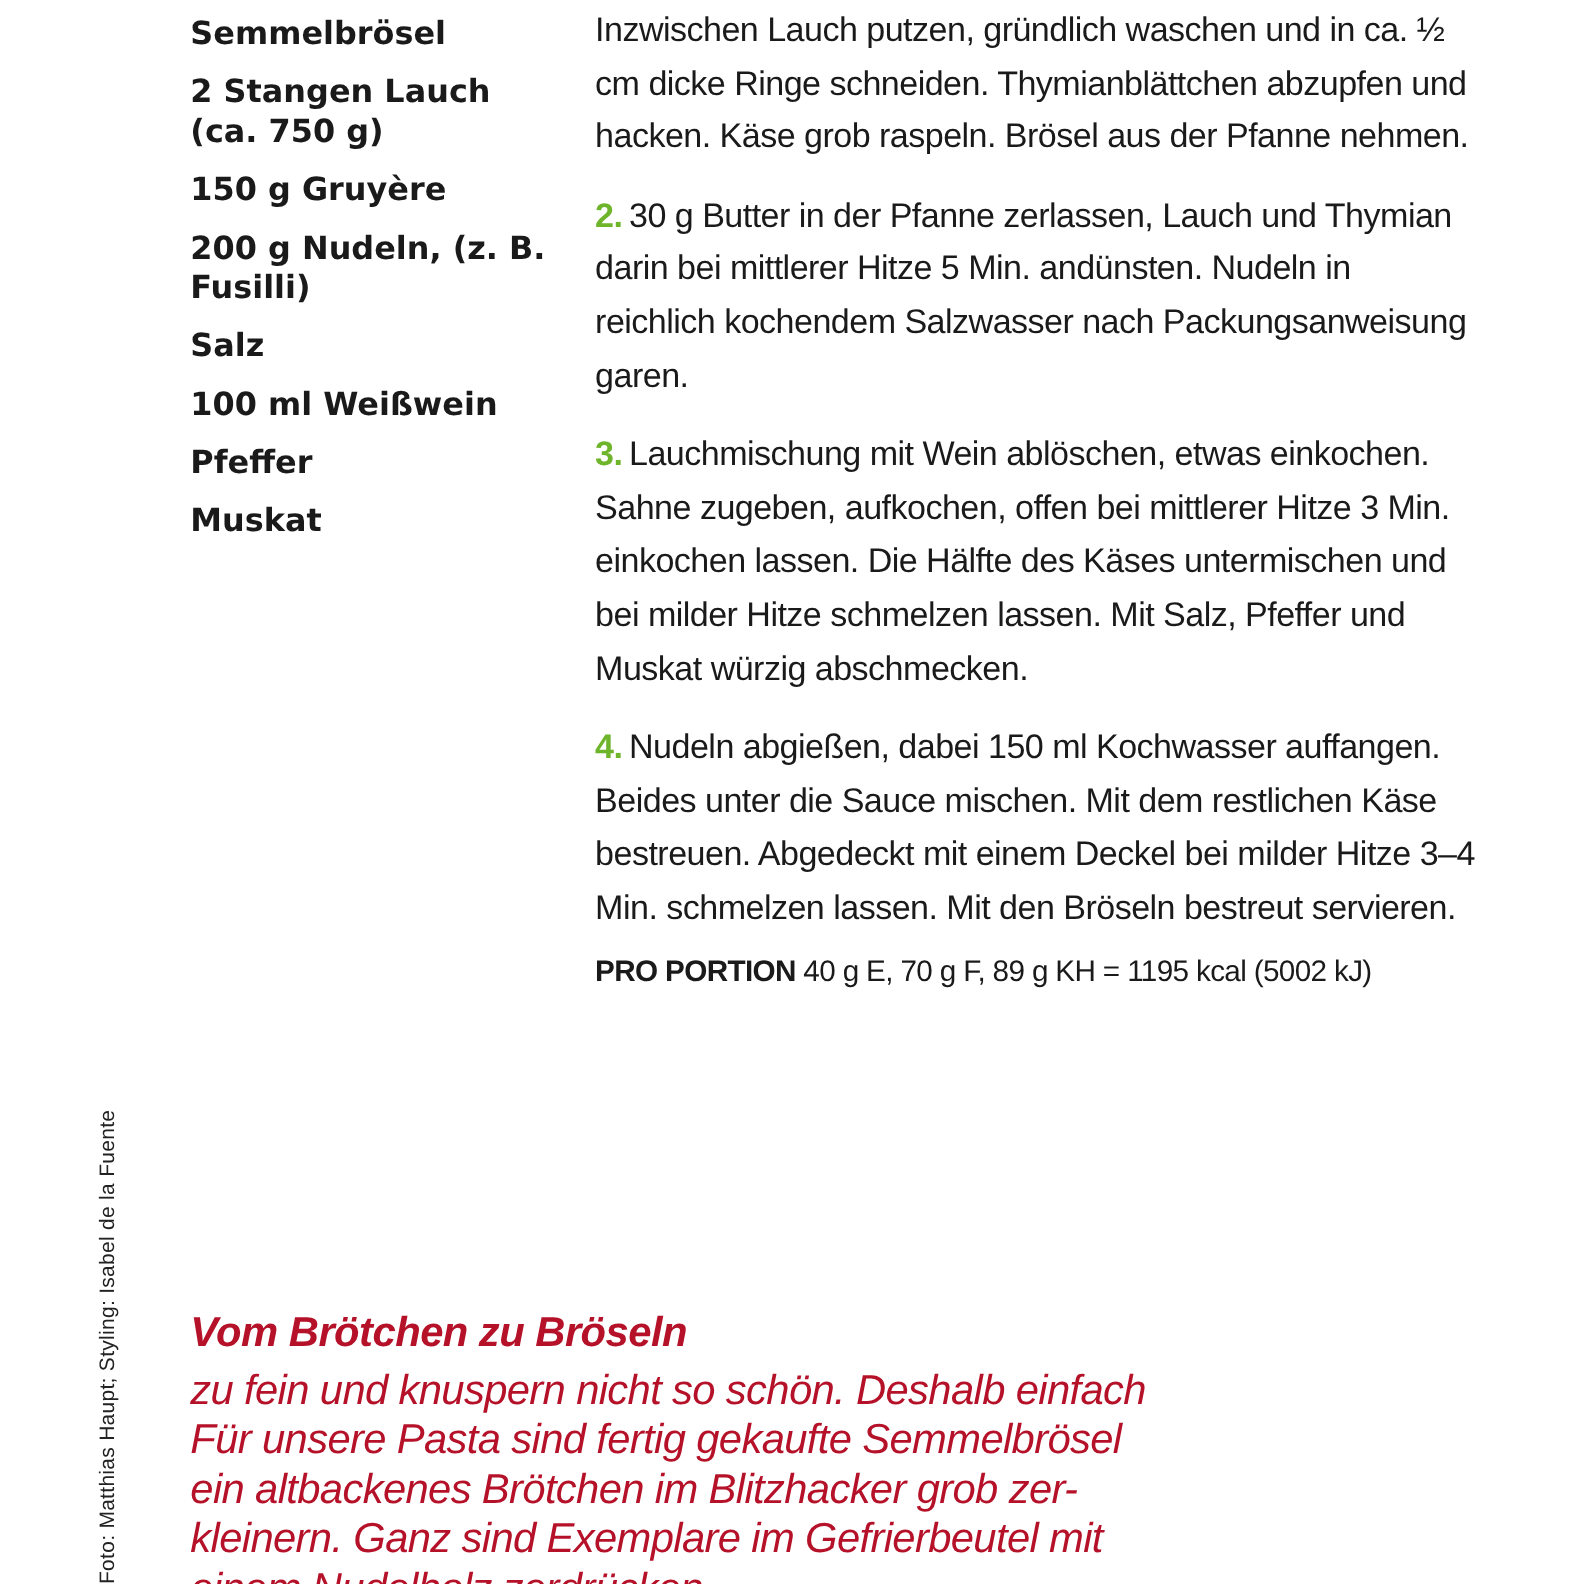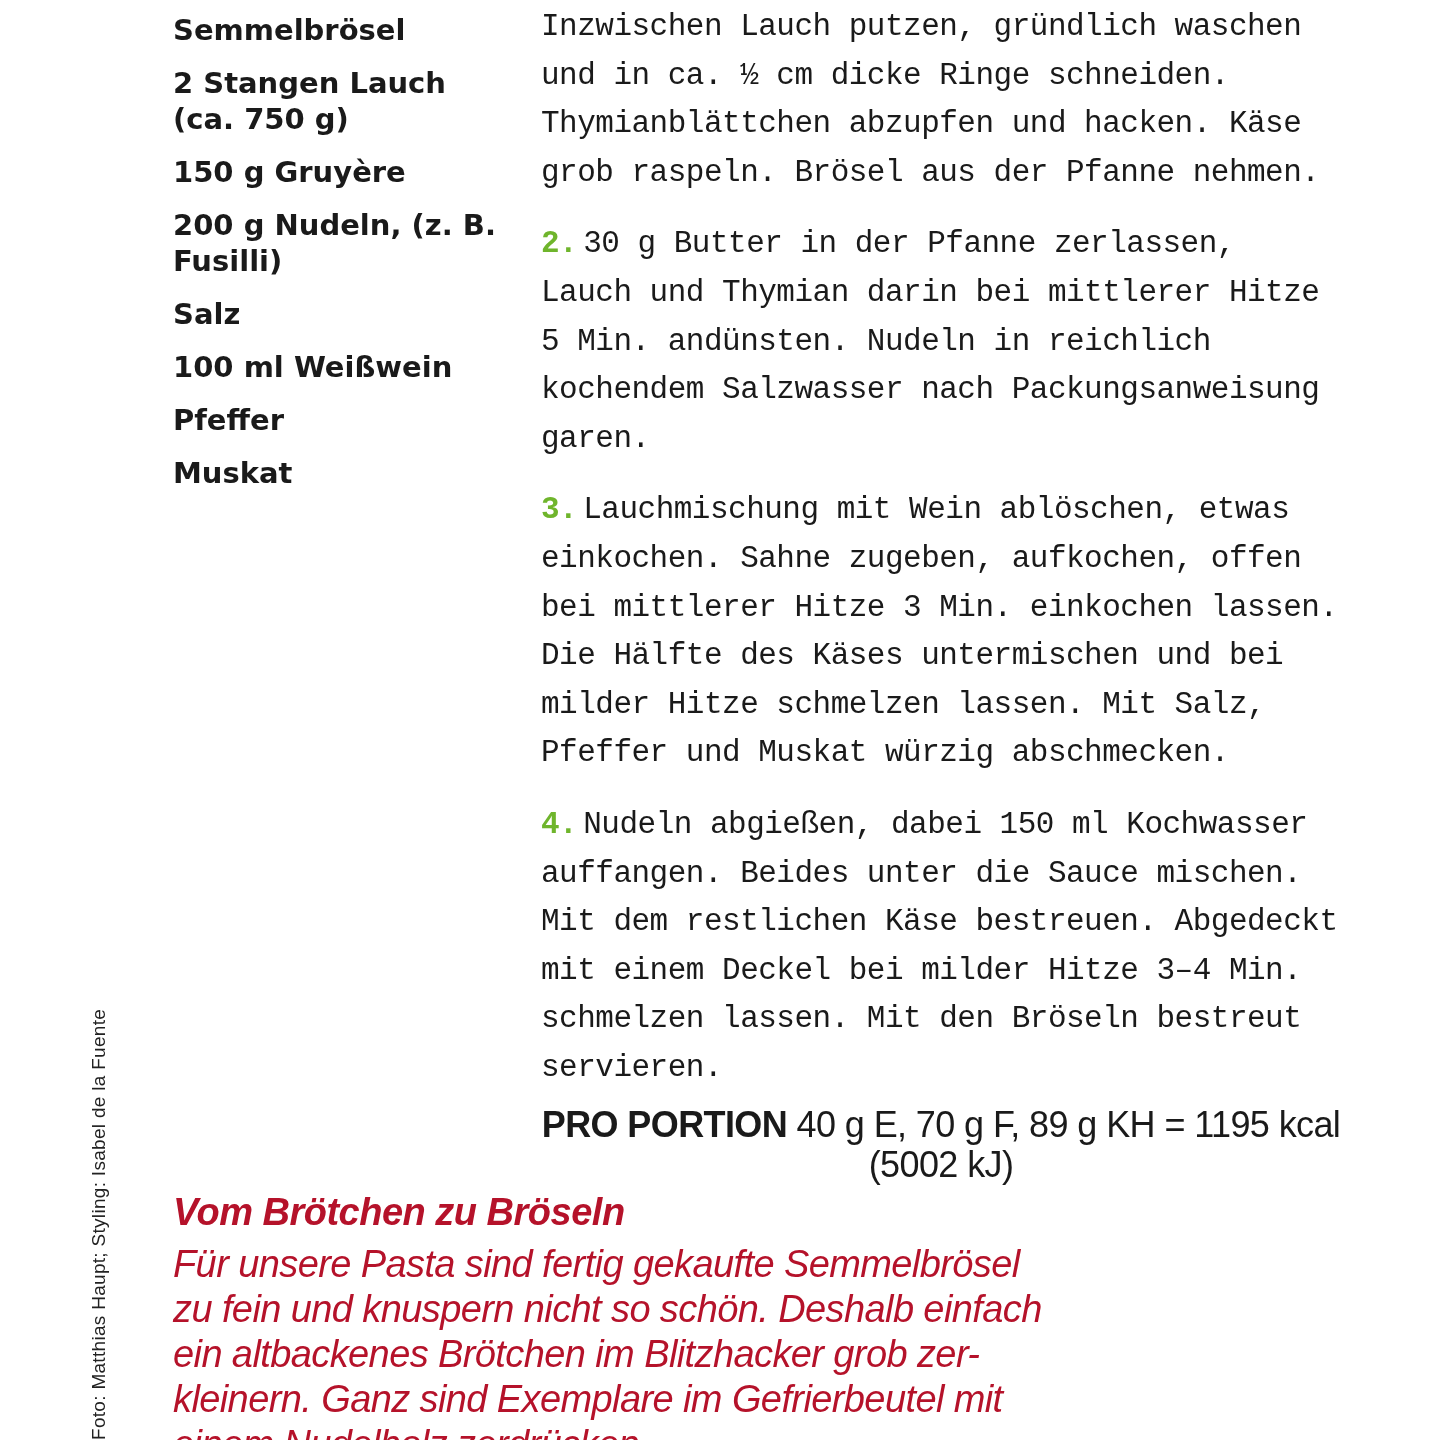--- a/index.html
+++ b/index.html
@@ -19,24 +19,24 @@
     position: absolute; left: 173px; top: -14px; width: 340px;
     font-family: "DejaVu Sans", sans-serif; font-weight: bold;
     font-size: 29px; line-height: 36px; color: #1a1a1a;
   }
   .ingredients .item { margin-bottom: 17px; }
   .steps {
     position: absolute; left: 541px; top: 3px; width: 800px;
     font-family: "Liberation Sans", sans-serif; font-size: 31px;
     line-height: 48.6px; color: #1a1a1a; letter-spacing: -0.5px;
   }
-  .step { margin-bottom: 23px; font-family: Liberation Mono, monospace; }
+  .step { margin-bottom: 23px; }
   .step-num { color: #6fb52c; font-weight: bold; margin-right: 6px; }
   .nutrition {
-    font-size: 36px; line-height: 40px; margin-top: -10px; letter-spacing: -0.6px; text-align: center;
+    font-size: 27px; line-height: 40px; margin-top: -10px; letter-spacing: -0.6px;
   }
   .nutrition .label { font-weight: bold; }
   .tip {
     position: absolute; left: 173px; top: 1182px; width: 960px;
     color: #b5122a; font-style: italic;
   }
   .tip-title {
     font-family: "Liberation Sans", sans-serif; font-weight: bold;
     font-size: 38px; line-height: 60px; letter-spacing: -0.5px;
   }
@@ -76,19 +76,19 @@
   </div>
   <div class="nutrition">
     <span class="label">PRO PORTION</span>
     <span>40 g E, 70 g F, 89 g KH = 1195 kcal (5002 kJ)</span>
   </div>
 </div>
 
 <div class="tip">
   <div class="tip-title">Vom Brötchen zu Bröseln</div>
   <div class="tip-body">
+    <div>zu fein und knuspern nicht so schön. Deshalb einfach</div>
     <div>Für unsere Pasta sind fertig gekaufte Semmelbrösel</div>
-    <div>zu fein und knuspern nicht so schön. Deshalb einfach</div>
     <div>ein altbackenes Brötchen im Blitzhacker grob zer-</div>
     <div>kleinern. Ganz sind Exemplare im Gefrierbeutel mit</div>
     <div>einem Nudelholz zerdrücken.</div>
   </div>
 </div>
 
 </body></html>

